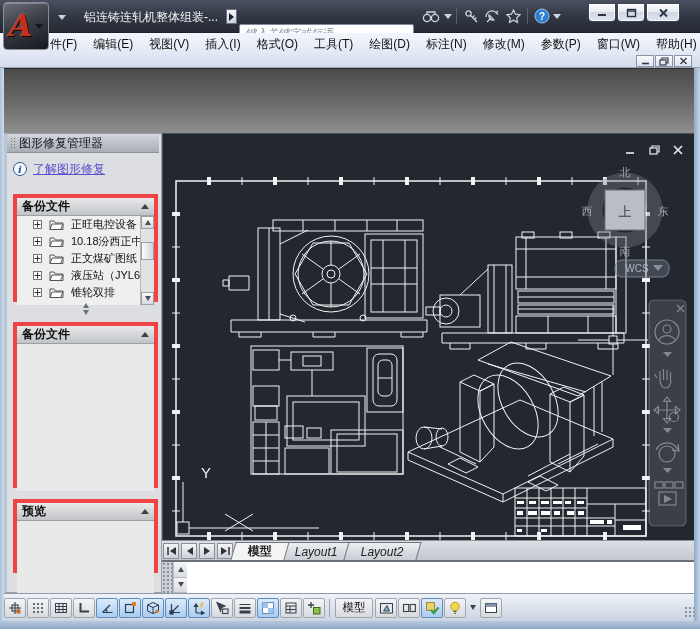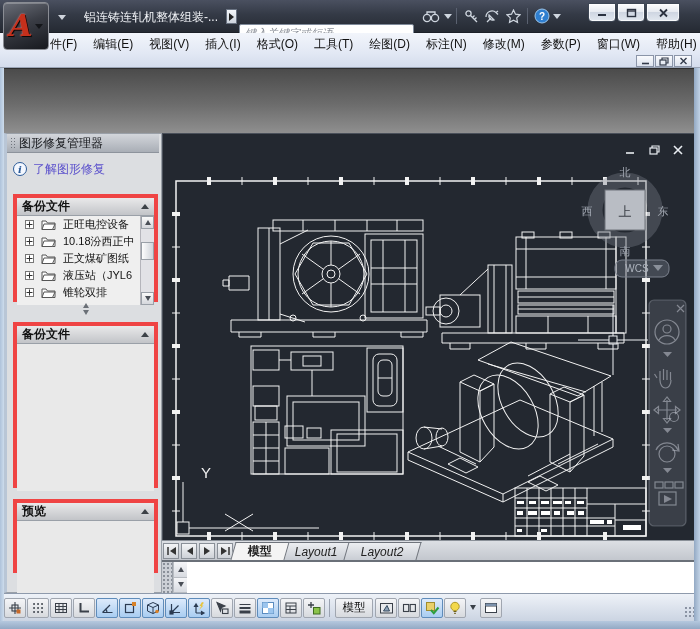--- a/index.html
+++ b/index.html
@@ -33,27 +33,27 @@
 
   
   #void{left:4px;top:68px;width:690px;height:65px;background:linear-gradient(180deg,#4b4b4b 0%,#6c6c6c 55%,#8f8f8f 100%);border-top:1px solid #2e2e2e;}
 
   
   #palette{left:4px;top:133px;width:158px;height:460px;background:#dcdee1;border:1px solid #9aa0a8;border-left:3px solid #b9c6d6;}
   #palette-title{left:0;top:0;width:152px;height:19px;background:linear-gradient(#d3d6db,#a9aeb6);border-bottom:1px solid #8d939c;display:flex;align-items:center;font-size:12px;color:#14161a;padding-left:12px;}
   #palette-grip{left:3px;top:3px;width:5px;height:13px;background-image:radial-gradient(#70757d 1px,transparent 1px);background-size:3px 3px;}
   #info-row{left:6px;top:26px;width:145px;height:18px;display:flex;align-items:center;gap:6px;}
   #info-icon{width:14px;height:14px;border-radius:50%;border:1px solid #2d5c99;background:#f4f8ff;color:#2d5c99;font-family:"DejaVu Serif",serif;font-weight:bold;font-style:italic;font-size:10px;display:flex;align-items:center;justify-content:center;}
-  #learn-link{font-size:12px;color:#5b51cc;white-space:nowrap;}
+  #learn-link{font-size:12px;color:#5b51cc;text-decoration:underline;white-space:nowrap;}
   .secbox{left:6px;width:145px;border:4px solid #ef4444;background:#ebebeb;}
   .sechead{height:18px;background:linear-gradient(#e9e9ea,#c2c4c8);border-bottom:1px solid #9aa0a8;display:flex;align-items:center;font-size:12px;font-weight:bold;color:#111;padding:0 5px;}
   .sechead .collapse{margin-left:auto;width:0;height:0;border-left:4px solid transparent;border-right:4px solid transparent;border-bottom:5px solid #3c4147;}
   #backup-box{top:60px;height:108px;}
   #tree{position:relative;height:89px;overflow:hidden;background:#efefef;}
-  .trow{height:17px;display:flex;align-items:center;gap:7px;padding-left:8px;white-space:nowrap;overflow:hidden;}
+  .trow{height:17px;display:flex;align-items:center;gap:7px;padding-left:16px;white-space:nowrap;overflow:hidden;}
   .expander{width:9px;height:9px;border:1px solid #777;background:#fff;flex:0 0 auto;display:flex;align-items:center;justify-content:center;}
   .trow .lbl{font-size:11px;color:#111;}
   #tree-scroll{position:absolute;right:0;top:0;width:14px;height:89px;background:#e2e2e6;border-left:1px solid #b5b5bb;}
   .sbtn{position:absolute;left:0;width:13px;height:13px;background:linear-gradient(#fafafa,#d5d7dc);border:1px solid #9aa0a8;display:flex;align-items:center;justify-content:center;}
   .tri-up{width:0;height:0;border-left:3.5px solid transparent;border-right:3.5px solid transparent;border-bottom:5px solid #4a4f57;}
   .tri-dn{width:0;height:0;border-left:3.5px solid transparent;border-right:3.5px solid transparent;border-top:5px solid #4a4f57;}
   #tree-thumb{position:absolute;left:0;top:26px;width:13px;height:18px;background:linear-gradient(90deg,#fdfdfd,#cfd3da);border:1px solid #9aa0a8;}
   #splitter{left:60px;top:171px;width:38px;height:8px;display:flex;align-items:center;justify-content:center;gap:2px;flex-direction:column;}
   #details-box{top:188px;height:166px;}
   #details-box .body{height:147px;background:#e9e9e9;}

